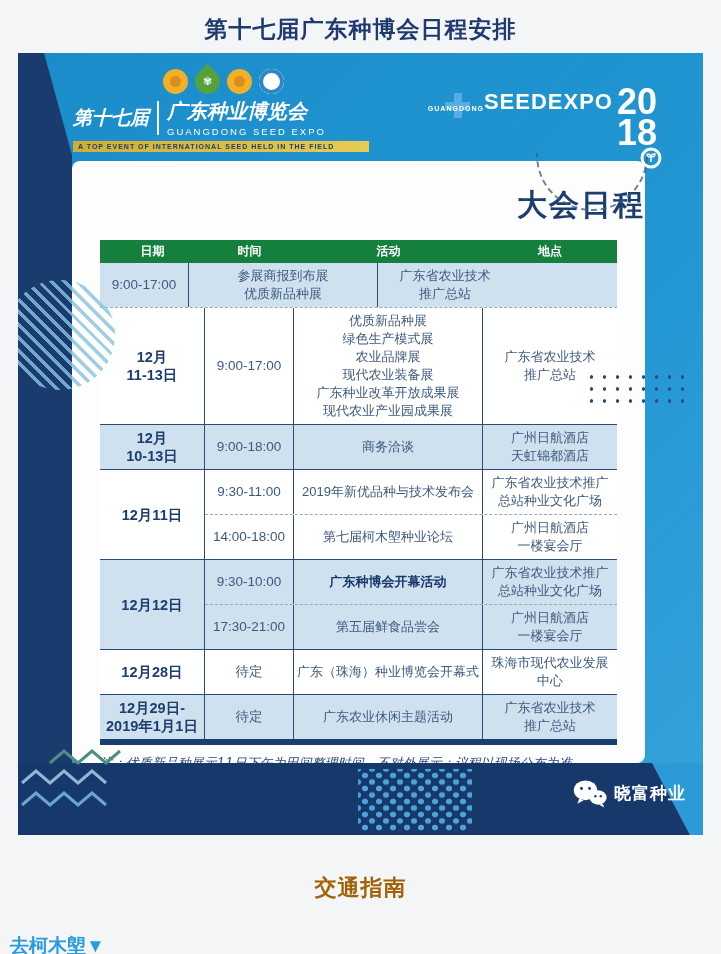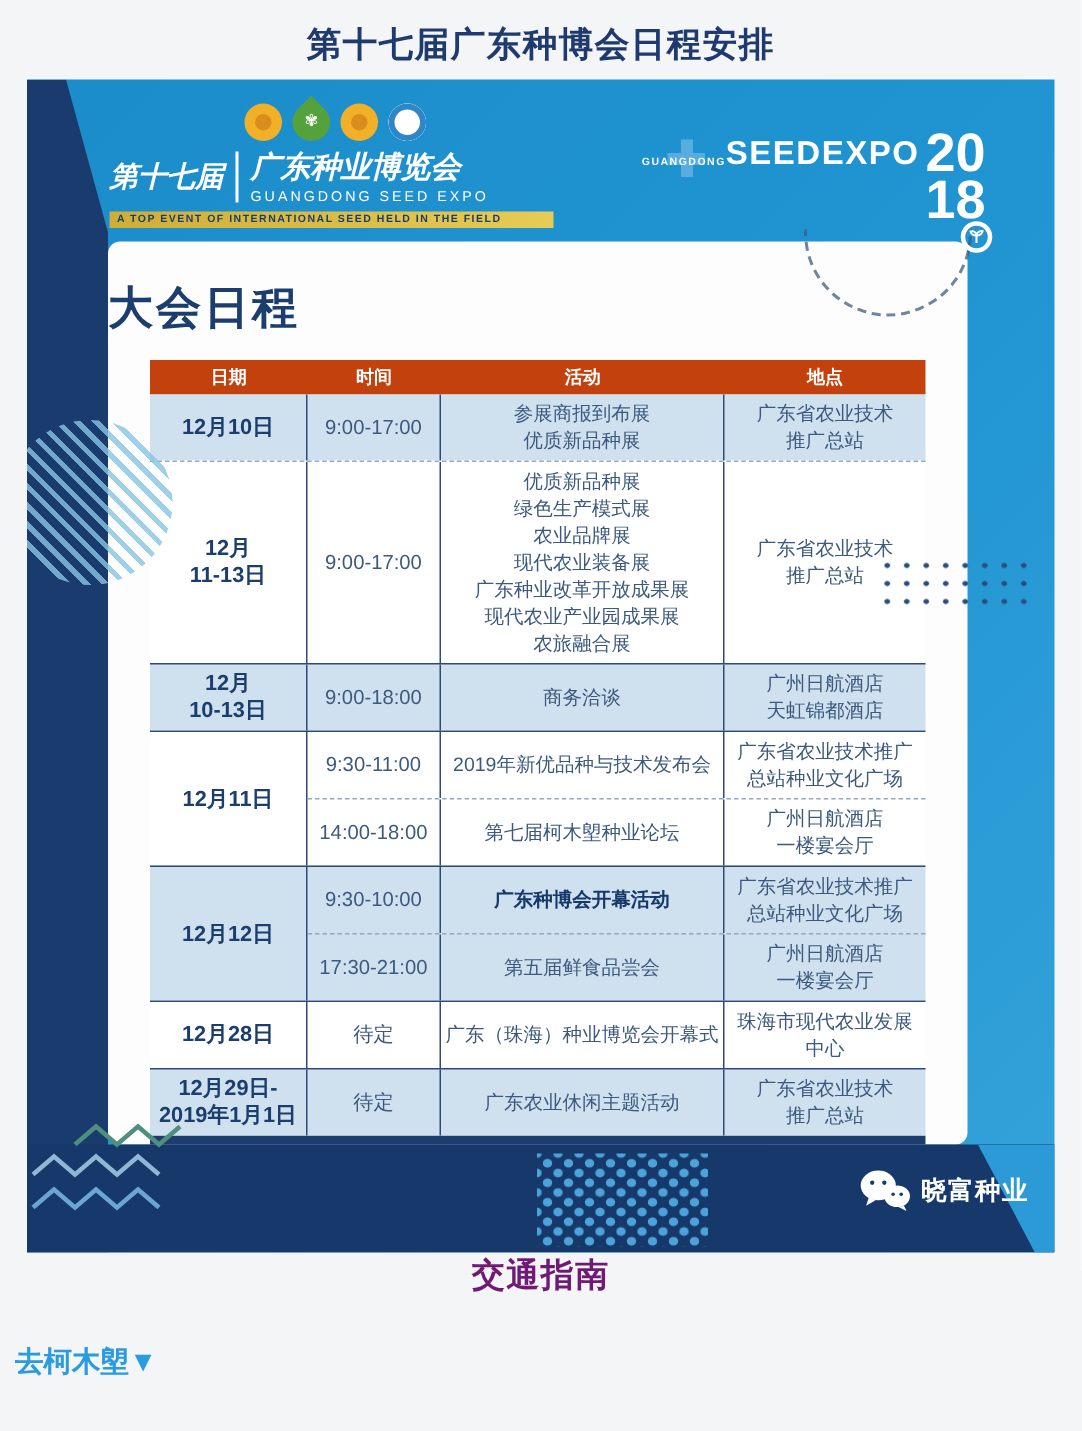--- a/index.html
+++ b/index.html
@@ -1,20 +1,20 @@
 <!DOCTYPE html>
 <html><head>
 <meta charset="utf-8">
 <style>
   html,body{margin:0;padding:0;}
   body{width:721px;height:954px;background:#f4f5f6;font-family:"Liberation Sans",sans-serif;position:relative;overflow:hidden;}
 
   
   .page-title{margin:14px 0 8px;text-align:center;font-size:23px;font-weight:bold;color:#1e3a6e;letter-spacing:1px;}
-  .traffic-title{text-align:center;font-size:22px;font-weight:bold;color:#701a75;letter-spacing:1px;}
+  .traffic-title{margin-top:38px;text-align:center;font-size:22px;font-weight:bold;color:#a16207;letter-spacing:1px;}
   .footer-link{margin:30px 0 0 10px;font-size:19px;color:#2b9be0;font-weight:bold;}
 
   
   .poster{position:relative;width:685px;height:782px;margin:0 auto;
     background:linear-gradient(135deg,#1b8cca 0%,#2196d3 55%,#35a2da 100%);overflow:hidden;}
   .navy-shape{position:absolute;left:0;top:0;width:54px;height:100%;background:#1a3b6d;z-index:1;
     clip-path:polygon(0 0,26px 0,54px 102px,54px 100%,0 100%);}
   .hatch-circle{position:absolute;left:-13px;top:227px;width:110px;height:110px;border-radius:50%;z-index:3;
     background:repeating-linear-gradient(45deg,rgba(135,196,228,0.8) 0 3.5px,transparent 3.5px 9px);}
   .plus-icon{position:absolute;left:427px;top:40px;width:25px;height:25px;z-index:1;
@@ -45,24 +45,24 @@
     font-size:7px;font-weight:bold;letter-spacing:1px;padding:2px 5px;white-space:nowrap;overflow:hidden;}
   .logo-right{position:absolute;right:46px;top:33px;z-index:2;color:#fff;display:flex;align-items:flex-start;}
   .expo-left{display:flex;flex-direction:row;align-items:flex-end;margin-top:6px;}
   .expo-region{font-size:7px;letter-spacing:1px;font-weight:bold;}
   .expo-word{font-size:22px;font-weight:bold;line-height:20px;letter-spacing:1px;}
   .expo-year{display:flex;flex-direction:column;margin-left:4px;font-size:36px;font-weight:bold;line-height:31px;position:relative;}
   .expo-ring{position:absolute;right:-6px;bottom:-22px;}
 
   
   .card{position:absolute;left:54px;top:108px;width:573px;height:602px;background:#fdfdfe;border-radius:8px;z-index:2;}
-  .card-title{margin-top:24px;text-align:left;font-size:30px;font-weight:bold;color:#1c3e6e;letter-spacing:2px;}
+  .card-title{margin-top:24px;text-align:right;font-size:30px;font-weight:bold;color:#1c3e6e;letter-spacing:2px;}
 
   .sched{width:517px;margin:14px auto 0;border-bottom:6px solid #1c3e6e;}
-  .thead{display:flex;background:#c2410c;color:#fff;font-weight:bold;font-size:12px;}
+  .thead{display:flex;background:#15803d;color:#fff;font-weight:bold;font-size:12px;}
   .hcell{padding:3px 0;text-align:center;}
   .w0{width:20.3%;} .w1{width:17.2%;} .w2{width:36.6%;} .w3{width:25.9%;}
   .trow{display:flex;background:#fff;}
   .trow+.trow{border-top:1px solid #2c4a78;}
   .trow.dash-after + .trow{border-top:1px dashed #94a8c0;}
   .trow.shaded{background:#cfe0ef;}
   .cell{display:flex;flex-direction:column;justify-content:center;text-align:center;
     font-size:13px;color:#3d5a7e;line-height:18px;padding:4px 2px;box-sizing:border-box;}
   .date{width:20.3%;font-weight:bold;color:#1c3e6e;font-size:14.5px;border-right:1px solid #2c4a78;}
   .entries{width:79.7%;display:flex;flex-direction:column;}
@@ -144,23 +144,20 @@
   <div class="card">
     <div class="card-title">大会日程</div>
     <div class="sched">
         <div class="thead">
           <div class="hcell w0">日期</div>
           <div class="hcell w1">时间</div>
           <div class="hcell w2">活动</div>
           <div class="hcell w3">地点</div>
         </div>
         <div class="trow shaded dash-after">
-          <div class="cell date">
-            <div>12月10日</div>
-          </div>
           <div class="entries">
             <div class="entry">
               <div class="cell time">9:00-17:00</div>
               <div class="cell act">
                 <div class="group">
                   <div>参展商报到布展</div>
                   <div>优质新品种展</div>
                 </div>
               </div>
               <div class="cell loc">
@@ -179,21 +176,20 @@
             <div class="entry">
               <div class="cell time">9:00-17:00</div>
               <div class="cell act">
                 <div class="group">
                   <div>优质新品种展</div>
                   <div>绿色生产模式展</div>
                   <div>农业品牌展</div>
                   <div>现代农业装备展</div>
                   <div>广东种业改革开放成果展</div>
                   <div>现代农业产业园成果展</div>
-                  <div>农旅融合展</div>
                 </div>
               </div>
               <div class="cell loc">
                 <div>广东省农业技术</div>
                 <div>推广总站</div>
               </div>
             </div>
           </div>
         </div>
         <div class="trow shaded">

